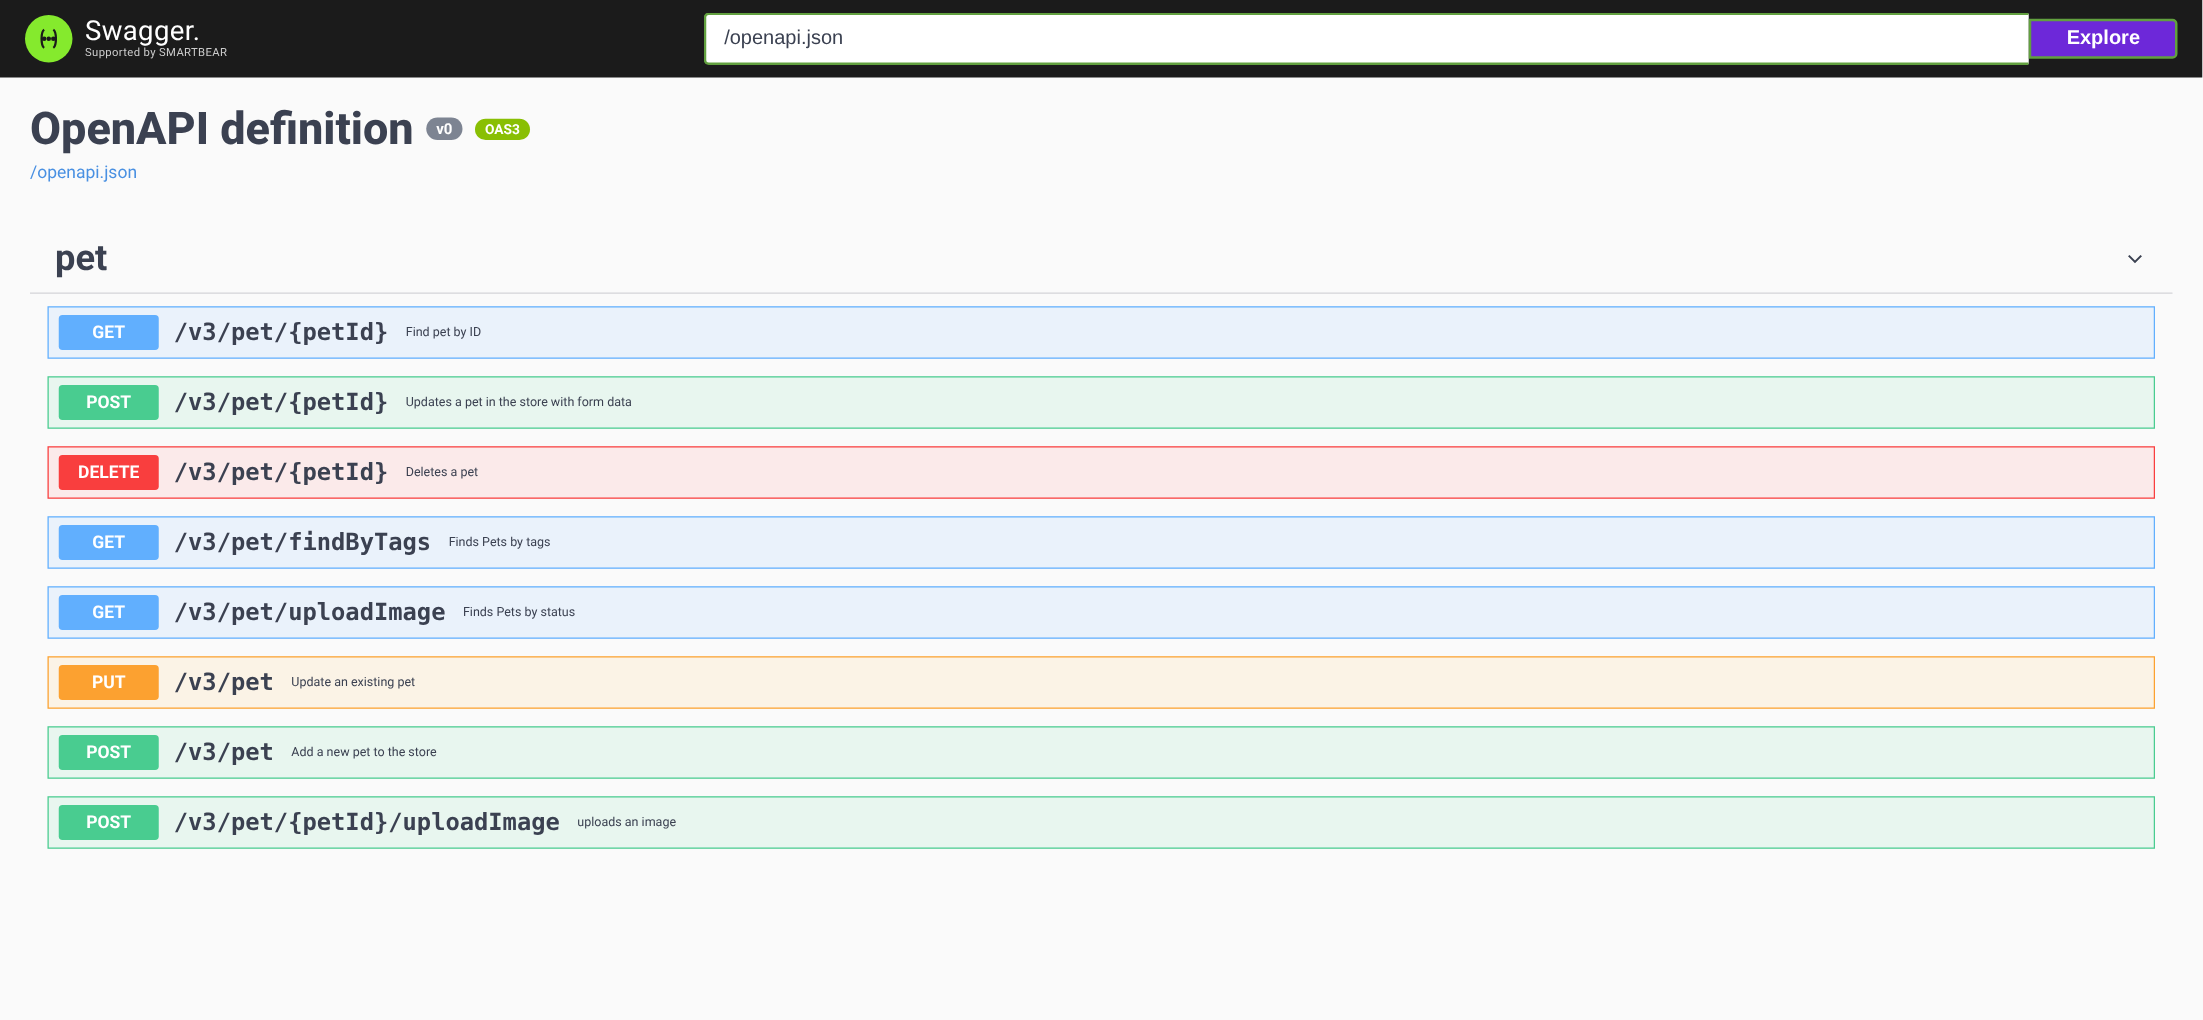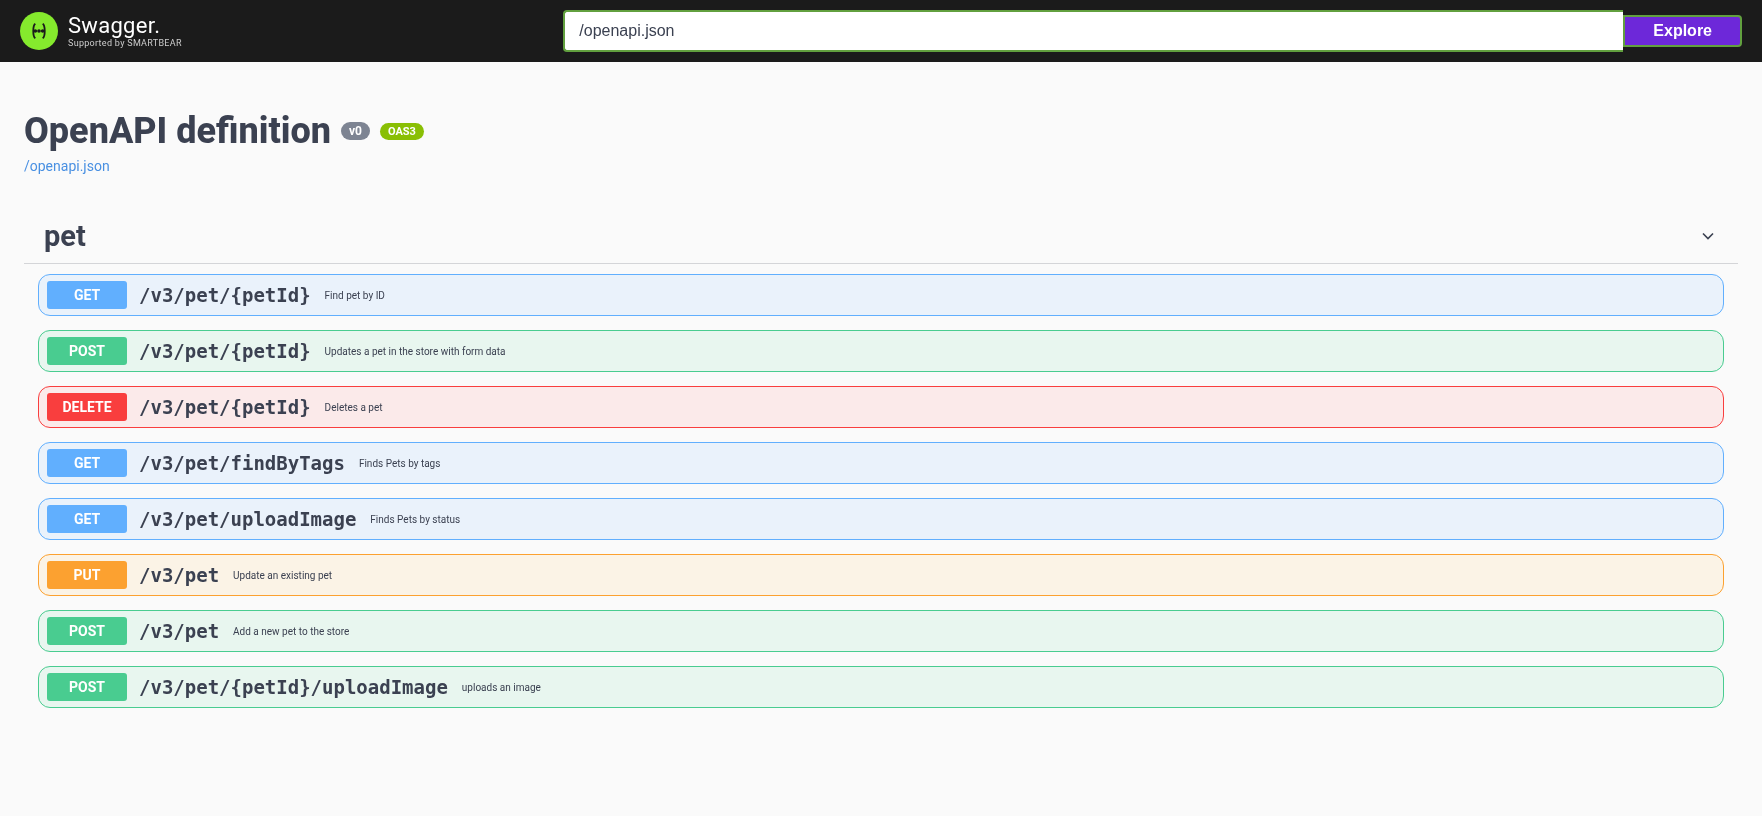--- a/index.html
+++ b/index.html
@@ -9,33 +9,33 @@
   .brand{display:flex;align-items:center;gap:10px;margin-right:auto;}
   .brand-logo{width:38px;height:38px;border-radius:50%;background:#85ea2d;display:flex;align-items:center;justify-content:center;}
   .brand-logo svg{width:22px;height:22px;}
   .brand-text{color:#fff;display:flex;flex-direction:column;line-height:1;}
   .brand-name{font-size:22px;font-weight:400;letter-spacing:.3px;}
   .brand-tag{font-size:9px;color:#ccc;margin-top:2px;letter-spacing:.3px;}
   .topbar-form{display:flex;align-items:center;flex:0 0 auto;margin-left:40px;}
   .spec-input{width:1060px;height:42px;border:2px solid #62a03f;border-right:none;background:#fff;padding:0 14px;font-size:16px;color:#3b4151;outline:none;border-radius:4px 0 0 4px;}
   .explore-btn{height:32px;padding:0 28px;background:#6d28d9;color:#fff;border:2px solid #62a03f;font-size:16px;font-weight:700;cursor:pointer;border-radius:0 4px 4px 0;}
   
-  .main{padding:48px 24px 20px;}
+  .main{padding:20px 24px 20px;}
   .title-row{display:flex;align-items:center;gap:10px;}
   .title{font-size:36px;font-weight:800;color:#3b4151;}
   .badge-ver{background:#7d8492;color:#fff;font-size:12px;font-weight:700;padding:2px 8px;border-radius:14px;}
   .badge-oas{background:#89bf04;color:#fff;font-size:11px;font-weight:700;padding:2px 8px;border-radius:10px;}
   .spec-link{font-size:14px;color:#4990e2;text-decoration:none;display:inline-block;margin-top:6px;}
   
   .tag-section{margin-top:34px;}
   .tag-header{display:flex;align-items:center;justify-content:space-between;padding:10px 20px;cursor:pointer;border-bottom:1px solid rgba(59,65,81,.2);}
   .tag-name{font-size:29px;font-weight:700;color:#3b4151;}
   .chev{width:20px;height:20px;}
   .ops{padding:0 0;margin-top:10px;}
-  .op{border:1px solid;border-radius:12px;margin:0 14px 14px;display:flex;align-items:center;padding:6px 8px;cursor:pointer;}
+  .op{border:1px solid;border-radius:0;margin:0 14px 14px;display:flex;align-items:center;padding:6px 8px;cursor:pointer;}
   .method{min-width:80px;text-align:center;color:#fff;font-size:14px;font-weight:700;padding:6px 0;border-radius:3px;margin-right:12px;}
   .path{font-family:ui-monospace,SFMono-Regular,Menlo,Consolas,monospace;font-weight:700;font-size:19px;color:#3b4151;margin-right:14px;}
   .summary{font-size:10px;color:#3b4151;}
   
   .op-get{background:#eaf2fb;border-color:#61affe;}
   .op-get .method{background:#61affe;}
   .op-post{background:#e8f6ef;border-color:#49cc90;}
   .op-post .method{background:#49cc90;}
   .op-delete{background:#fbeaea;border-color:#f93e3e;}
   .op-delete .method{background:#f93e3e;}

